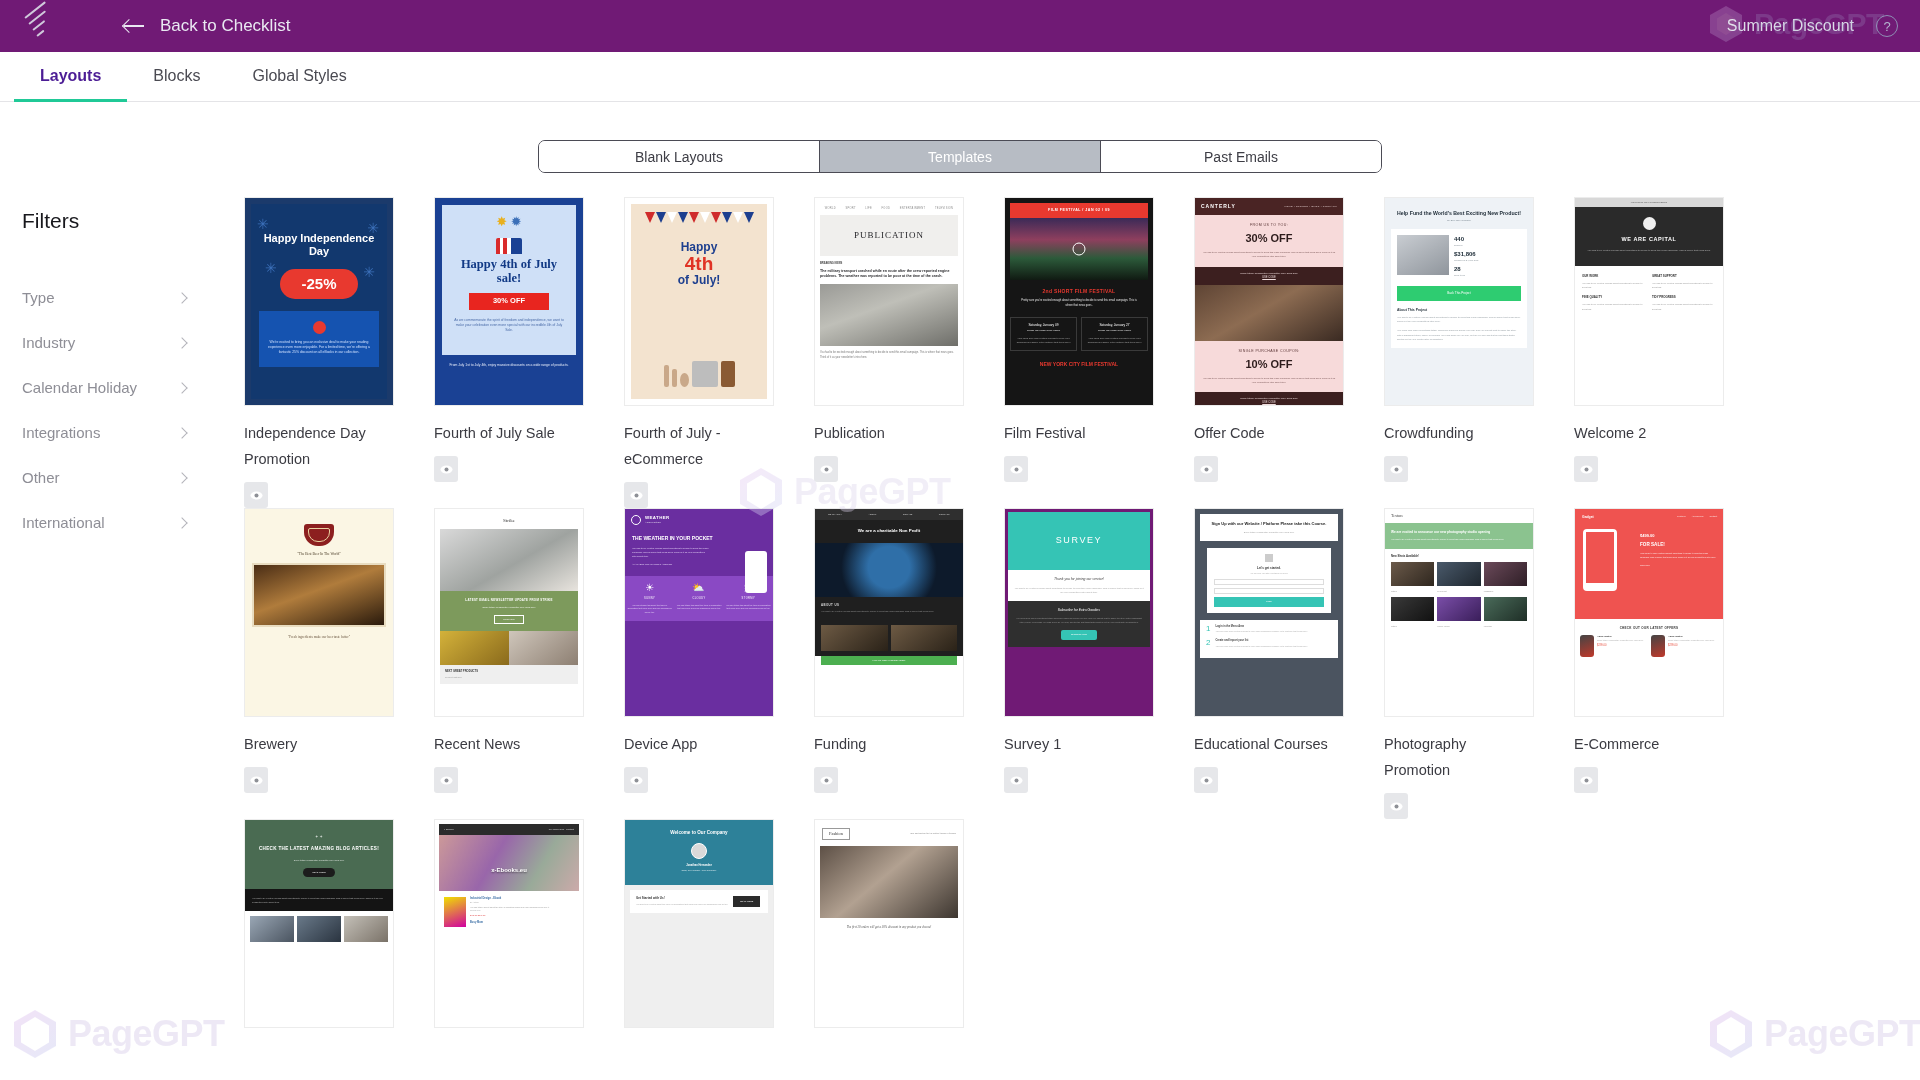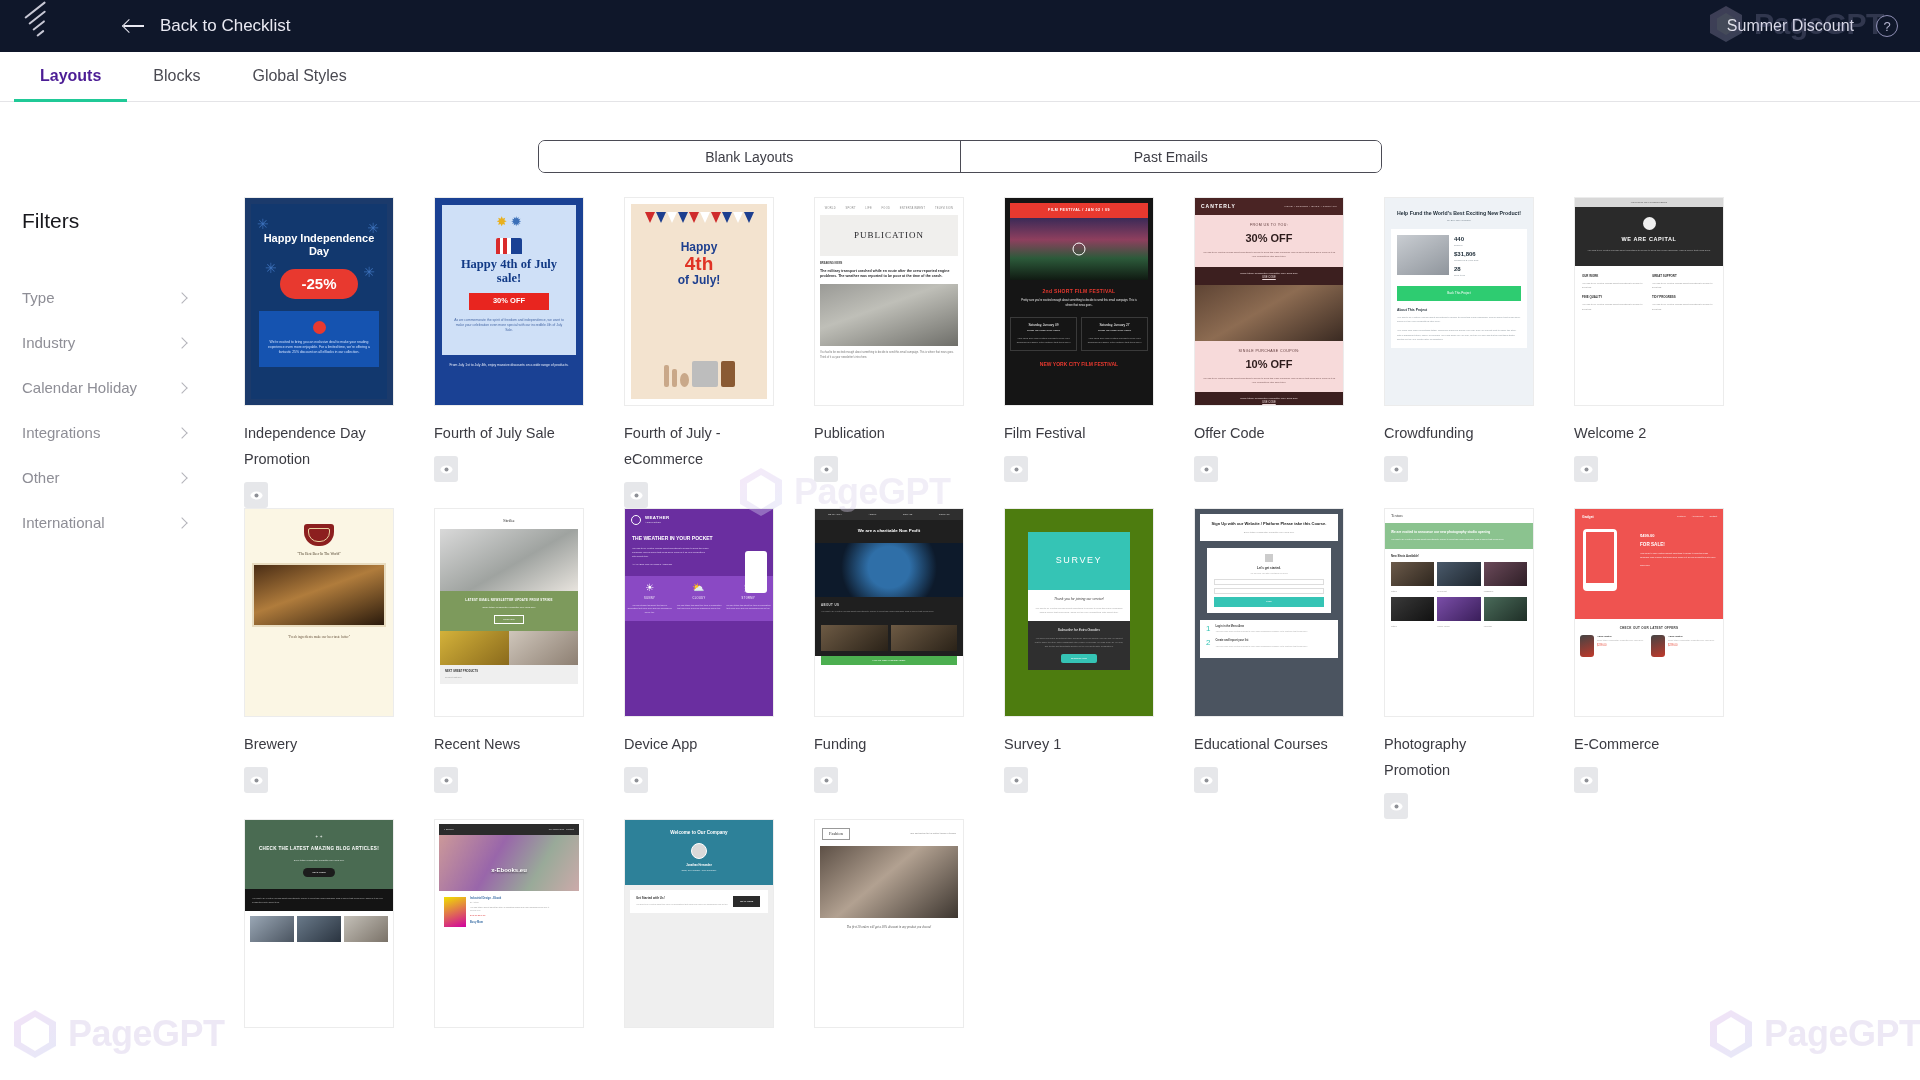--- a/index.html
+++ b/index.html
@@ -7,21 +7,21 @@
     width: 1920px; height: 1080px;
     font-family: "Liberation Sans", sans-serif;
     background: #ffffff;
     overflow: hidden;
   }
 
   
   .topbar {
     position: relative;
     height: 52px;
-    background: #0f172a;
+    background: #701a75;
     display: flex;
     align-items: center;
     padding: 1px 22px;
   }
   .logo-mark {
     width: 34px; height: 30px;
     position: relative;
     margin-right: 14px;
     opacity: .92;
   }
@@ -375,21 +375,21 @@
   .tpl12 .hero h2 { color:#fff; font-size:4.4px; font-weight:700;}
   .tpl12 .globe { height:54px; background:radial-gradient(circle at 50% 45%, #2f6fa8 0 26%, #0d1a2b 60%); }
   .tpl12 .sec { background:#1f1f1f; color:#ddd; padding:6px;}
   .tpl12 .sec .h { font-size:2.9px; font-weight:700; letter-spacing:.4px;}
   .tpl12 .sec .p { font-size:2.2px; color:#999; line-height:1.8; margin-top:3px;}
   .tpl12 .duo { display:flex; gap:3px; padding:5px 6px; background:#1f1f1f;}
   .tpl12 .duo i { flex:1; height:26px; display:block; background:linear-gradient(140deg,#6d5a44,#2a2218);}
   .tpl12 .btn { background:#4caf50; color:#fff; font-size:2.4px; text-align:center; margin:0 6px 6px; padding:3px 0;}
 
   
-  .tpl13 { background:#4d7c0f; padding:23px;}
+  .tpl13 { background:#701a75; padding:3px;}
   .tpl13 .teal { background:#35c4b5; height:58px; display:flex; align-items:center; justify-content:center; color:#fff;}
   .tpl13 .teal .w { font-size:9px; letter-spacing:1.6px; font-weight:300;}
   .tpl13 .wt { background:#fff; padding:7px 6px; text-align:center;}
   .tpl13 .wt .h { font-style:italic; font-size:3.4px; color:#444;}
   .tpl13 .wt .p { font-size:2.3px; color:#a5a5a5; line-height:1.8; margin-top:4px;}
   .tpl13 .dk { background:#2f2f2f; padding:7px 6px; text-align:center;}
   .tpl13 .dk .h { color:#fff; font-style:italic; font-size:3.4px;}
   .tpl13 .dk .p { color:#9a9a9a; font-size:2.2px; line-height:1.8; margin-top:4px;}
   .tpl13 .dk .b { display:inline-block; background:#35c4b5; color:#fff; font-size:2.4px; padding:3px 10px; margin-top:5px; border-radius:2px;}
 
@@ -516,20 +516,23 @@
     </div>
   <div class="navtab">
       <span>Global Styles</span>
     </div>
 </div>
 
 <div class="seg-wrap">
   <div class="segmented">
     <div class="seg-btn">
         <span>Blank Layouts</span>
+      </div>
+    <div class="seg-btn active">
+        <span>Templates</span>
       </div>
     <div class="seg-btn">
         <span>Past Emails</span>
       </div>
   </div>
 </div>
 
 <div class="content">
 
   <div class="sidebar">

